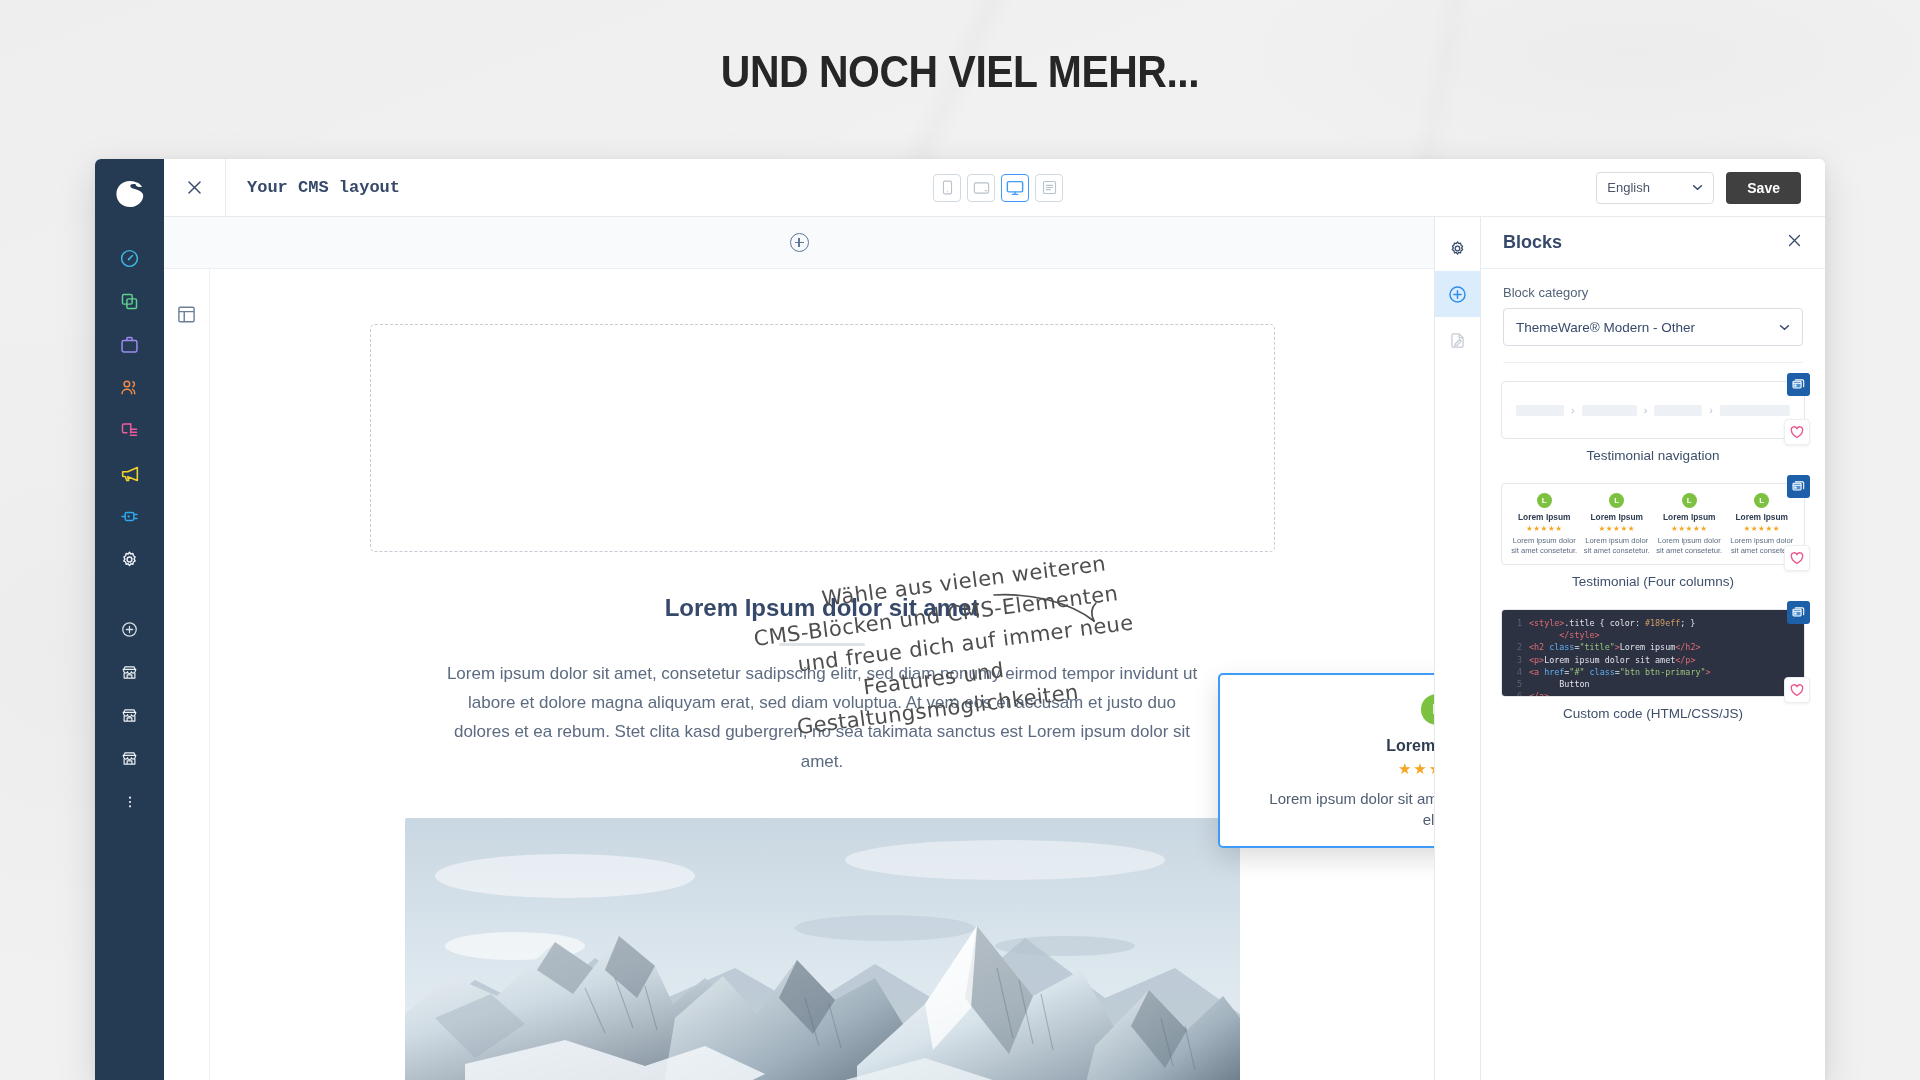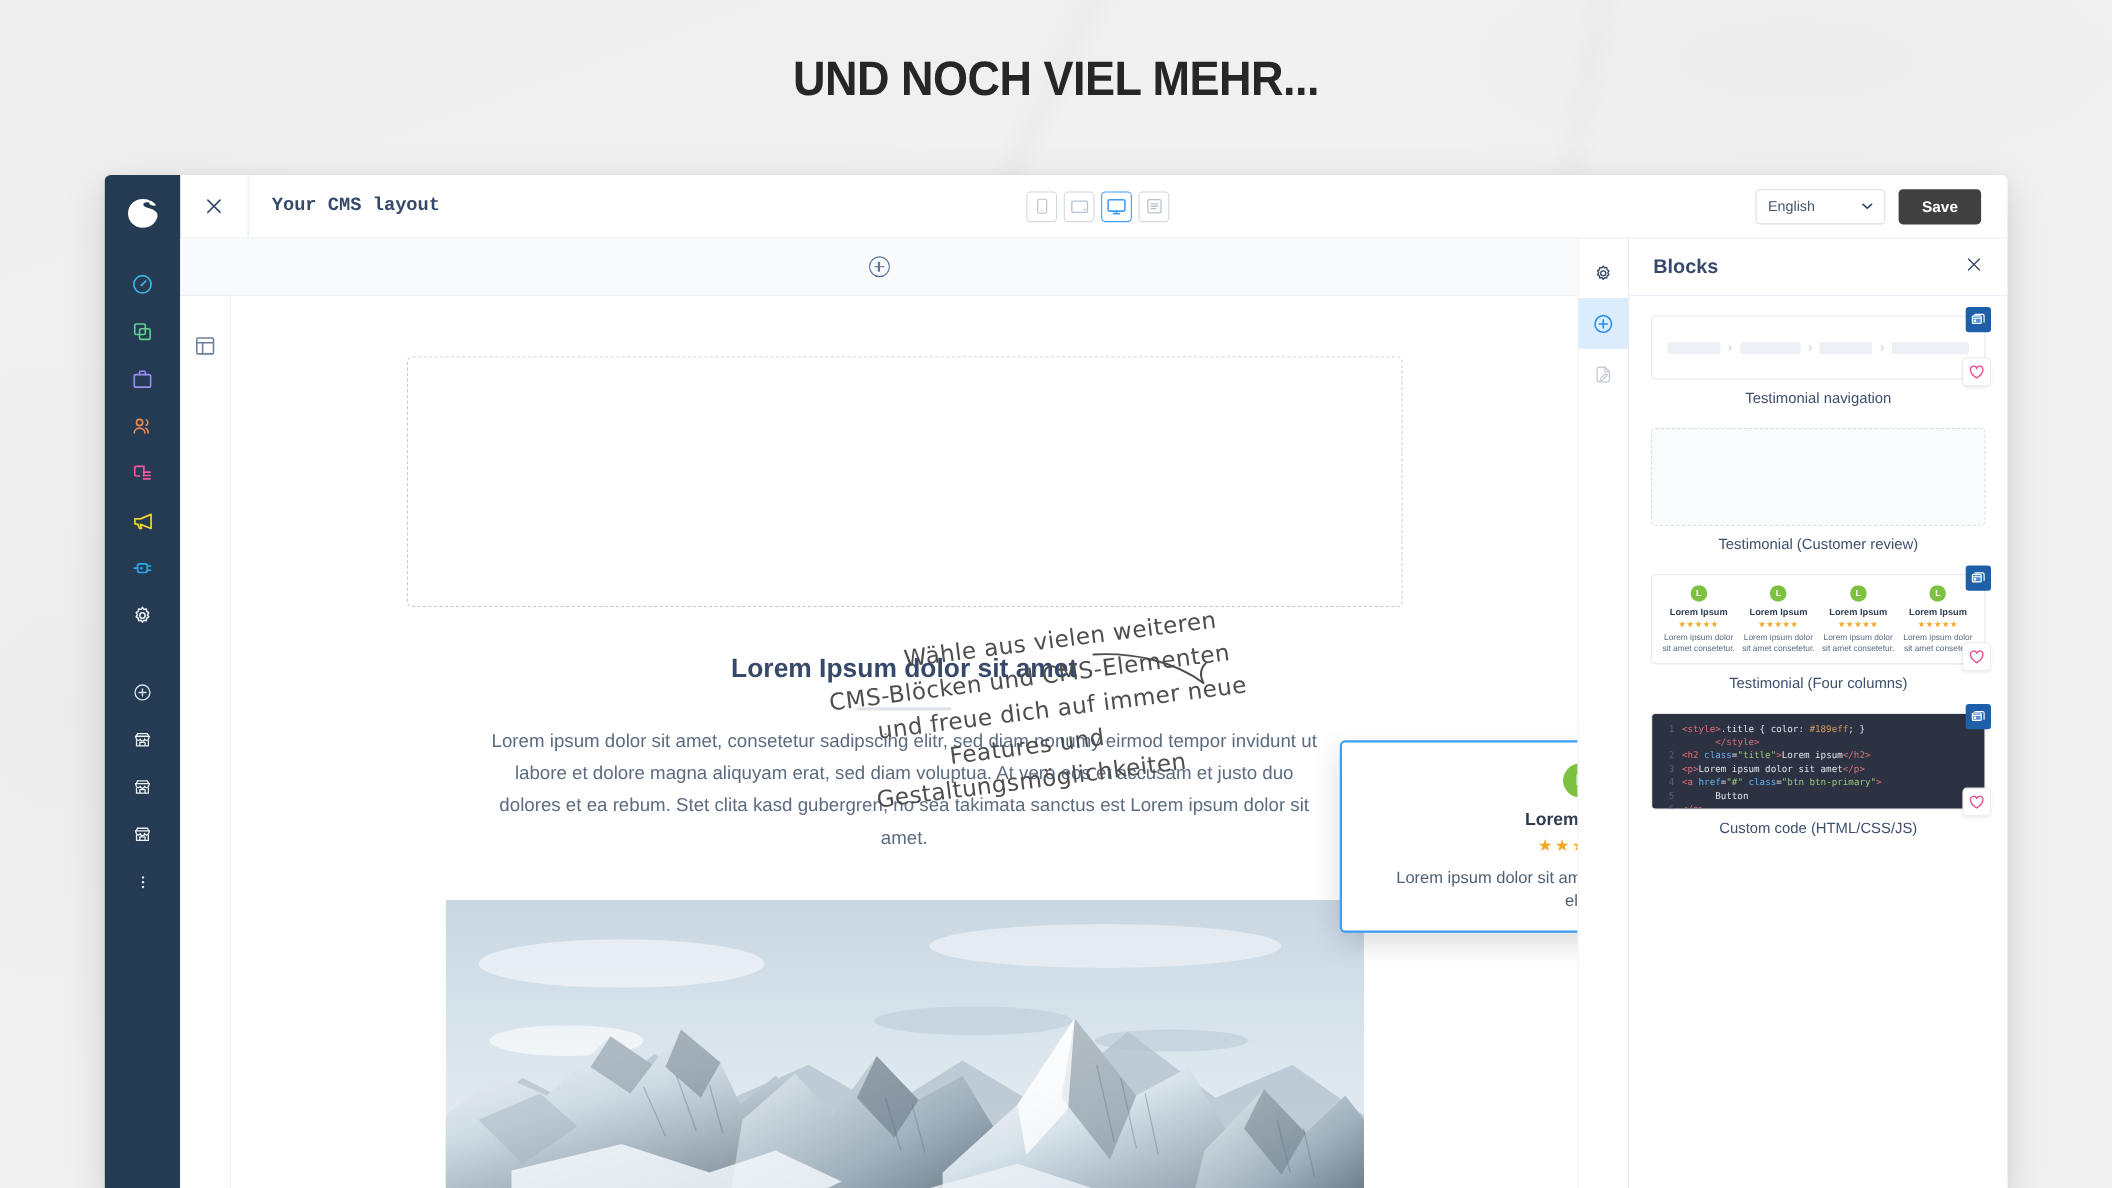--- a/index.html
+++ b/index.html
@@ -544,20 +544,30 @@
       <div class="blocks-panel">
         <div class="bp-header">
           <div class="bp-title">Blocks</div>
           <div style="cursor:pointer">
             <svg width="17" height="17" viewBox="0 0 24 24" stroke="#37496a" stroke-width="1.8" stroke-linecap="round">
                 <path d="M5 5l14 14M19 5L5 19"></path>
               </svg>
           </div>
         </div>
 
+        <div class="bp-body">
+          <div class="bp-label">Block category</div>
+          <div class="bp-select">
+            <span>ThemeWare® Modern - Other</span>
+            <svg width="11" height="7" viewBox="0 0 12 8" fill="none" stroke="#37496a" stroke-width="1.7" stroke-linecap="round">
+                <path d="M1.5 2l4.5 4 4.5-4"></path>
+              </svg>
+          </div>
+          <div class="bp-divider"></div>
+        </div>
 
         <div class="bp-list">
 
           <div class="block-item">
             <div class="block-thumb">
               <div class="bc-thumb">
                 <div class="bc-bar" style="width:52px"></div>
                   <span class="bc-sep">›</span>
                 <div class="bc-bar" style="width:60px"></div>
                   <span class="bc-sep">›</span>
@@ -575,24 +585,20 @@
               </div>
               <div class="heart-btn">
                 <svg width="14" height="13" viewBox="0 0 16 15" fill="none" stroke="#e8558f" stroke-width="1.5">
                   <path d="M8 13.2S1.6 9.4 1.6 5.2A3.3 3.3 0 018 3.4a3.3 3.3 0 016.4 1.8c0 4.2-6.4 8-6.4 8z" stroke-linejoin="round"></path>
                 </svg>
               </div>
             </div>
             <div class="block-caption">Testimonial navigation</div>
           </div>
 
-          <div class="block-item">
-            <div class="block-thumb empty"></div>
-            <div class="block-caption">Testimonial (Customer review)</div>
-          </div>
 
           <div class="block-item">
             <div class="block-thumb">
               <div class="t4-thumb">
                 <div class="t4-col">
                   <div class="t4-av">L</div>
                   <div class="t4-name">Lorem Ipsum</div>
                   <div class="t4-stars">★★★★★</div>
                   <div class="t4-txt">Lorem ipsum dolor sit amet consetetur.</div>
                 </div>

